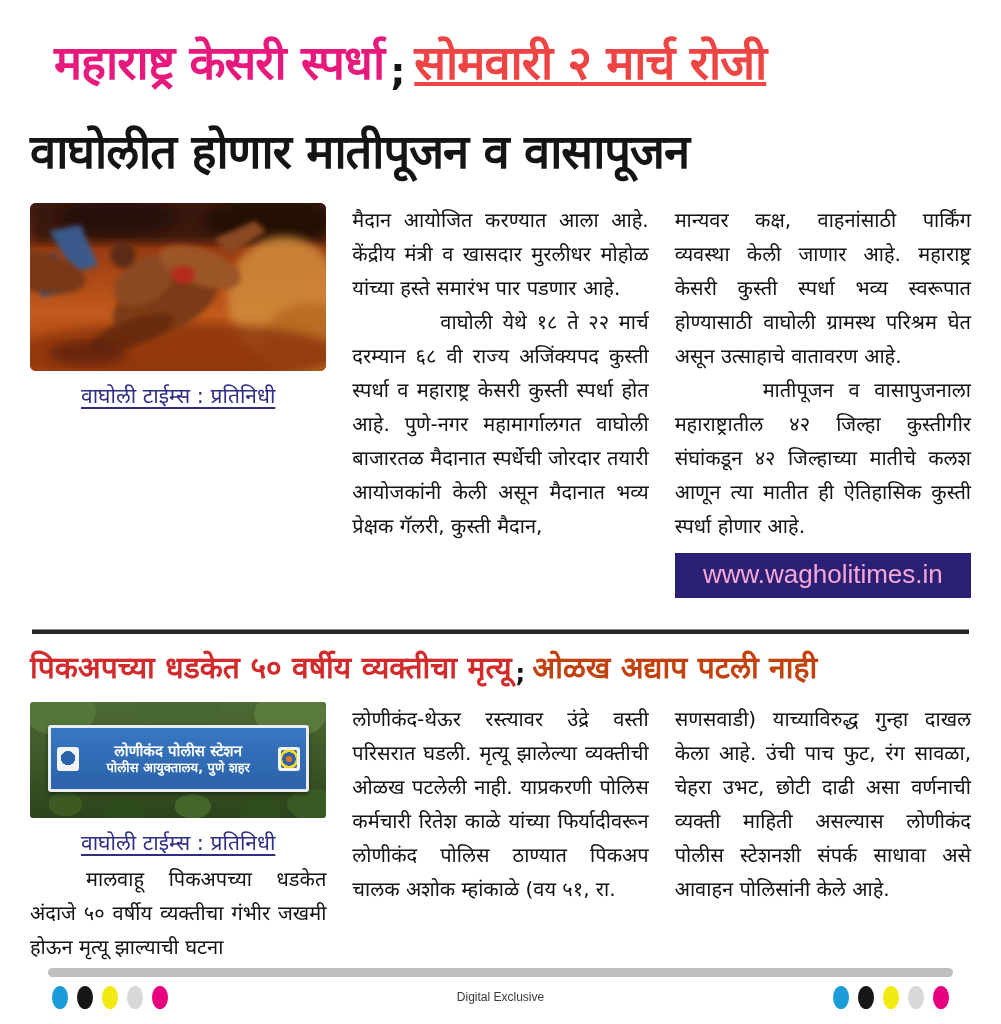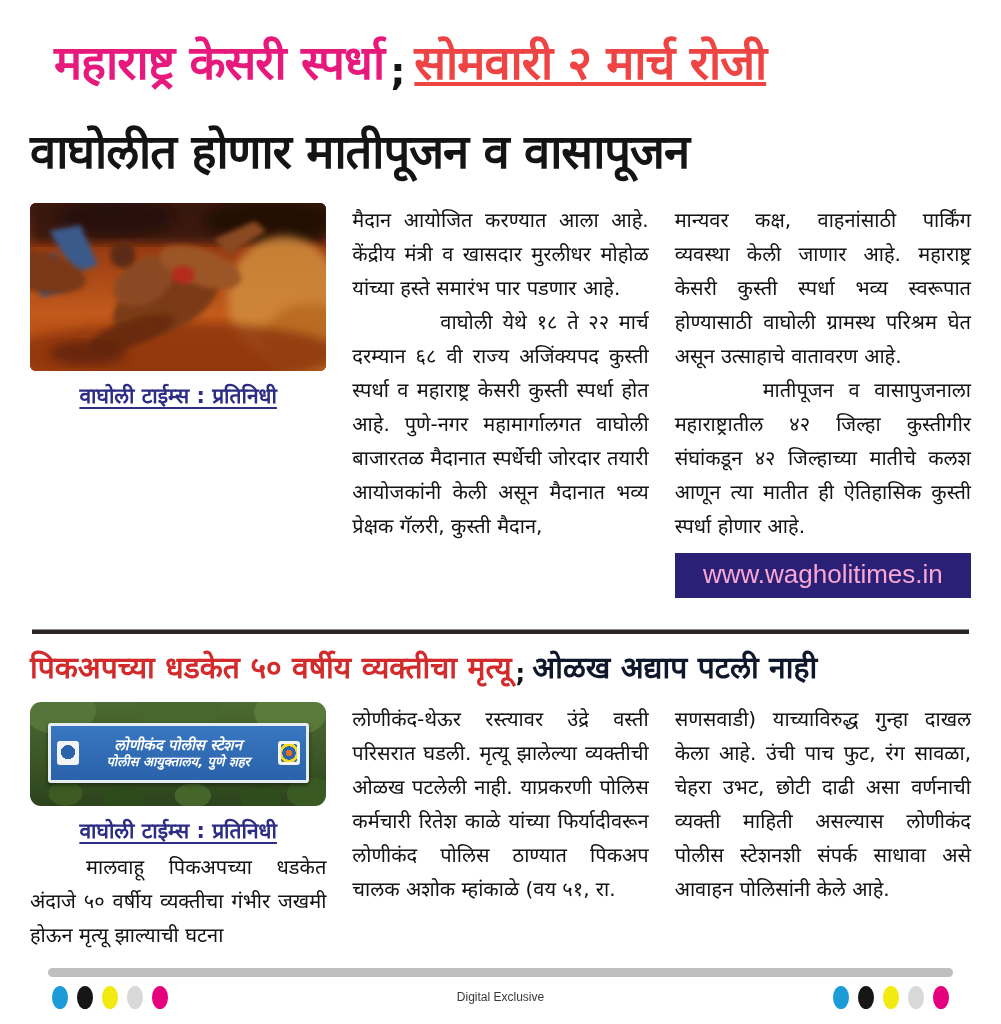--- a/index.html
+++ b/index.html
@@ -12,51 +12,50 @@
   }
   
   .headline1 { margin:0 0 8px 0; }
   .h1-row { white-space:nowrap; font-weight:700; font-size:47px; line-height:86px; letter-spacing:-1px; }
   .h1-accent { color:var(--accent1,#e8197d);margin-left:24px; }
   .h1-sep { color:#141414; font-size:38px; position:relative; top:6px; margin:0 10px 0 6px; }
   .h1-black { color:#ef4444;text-decoration:underline; }
   .headline2 { white-space:nowrap; font-weight:700; font-size:30px; line-height:48px; margin:10px 0 8px 0; }
   .h2-accent { color:var(--accent2,#d32b2b); }
   .h2-sep { color:#141414; font-size:24px; position:relative; top:4px; margin:0 7px 0 4px; }
-  .h2-black { color:#0f172a; }
+  .h2-black { color:#c2410c; }
 
   
   .cols { display:grid; grid-template-columns:1fr 1fr 1fr; column-gap:26px; }
   .cols.a1 { min-height:414px; }
   .cols.a2 { min-height:240px; }
   .body-p { font-size:20px; line-height:34px; text-align:justify; margin:0; color:#131313; }
   .indent-sm { text-indent:56px; }
   .indent-lg { text-indent:88px; }
   .byline {
     display:block; text-align:center; margin:10px 0 6px 0;
-    color:var(--byline,#2e2d85); font-weight:700; font-size:21px;
+    color:var(--byline,#2e2d85); font-weight:400; font-size:21px;
     text-decoration:underline; text-underline-offset:4px;
   }
 
   
   .photo1 { width:100%; height:168px; border-radius:6px; overflow:hidden; background:#7a2b12; }
   .photo1 svg { display:block; width:100%; height:100%; }
   .photo2 {
-    position:relative; width:100%; height:104px; border-radius:11px; overflow:hidden;
+    position:relative; width:100%; height:116px; border-radius:3px; overflow:hidden;
     background:
       radial-gradient(28px 20px at 12% 88%, #3c5a22 0 60%, transparent 61%),
       radial-gradient(34px 22px at 32% 95%, #2c4a1a 0 60%, transparent 61%),
       radial-gradient(30px 20px at 55% 90%, #44662a 0 60%, transparent 61%),
       radial-gradient(34px 24px at 78% 94%, #2e4c1c 0 60%, transparent 61%),
       radial-gradient(40px 26px at 95% 88%, #3a5a24 0 60%, transparent 61%),
       radial-gradient(60px 40px at 10% 8%, #55763a 0 60%, transparent 61%),
       radial-gradient(70px 44px at 50% 4%, #476630 0 60%, transparent 61%),
       radial-gradient(60px 40px at 88% 10%, #5a7a3c 0 60%, transparent 61%),
       linear-gradient(180deg,#4c6a33 0%, #3c5626 55%, #2c431c 100%);
-    font-style: italic;
   }
   .sign-board {
     position:absolute; left:6%; top:20%; width:88%; height:58%;
     background:linear-gradient(180deg,#3877c0 0%, #2a62ab 100%);
     border:3px solid #e8edf4; border-radius:3px; box-sizing:border-box;
     display:flex; align-items:center; justify-content:center;
     box-shadow:0 2px 4px rgba(0,0,0,.45);
   }
   .sign-text { text-align:center; color:#fff; line-height:1.2; }
   .sign-line1 { font-size:15px; font-weight:700; }

